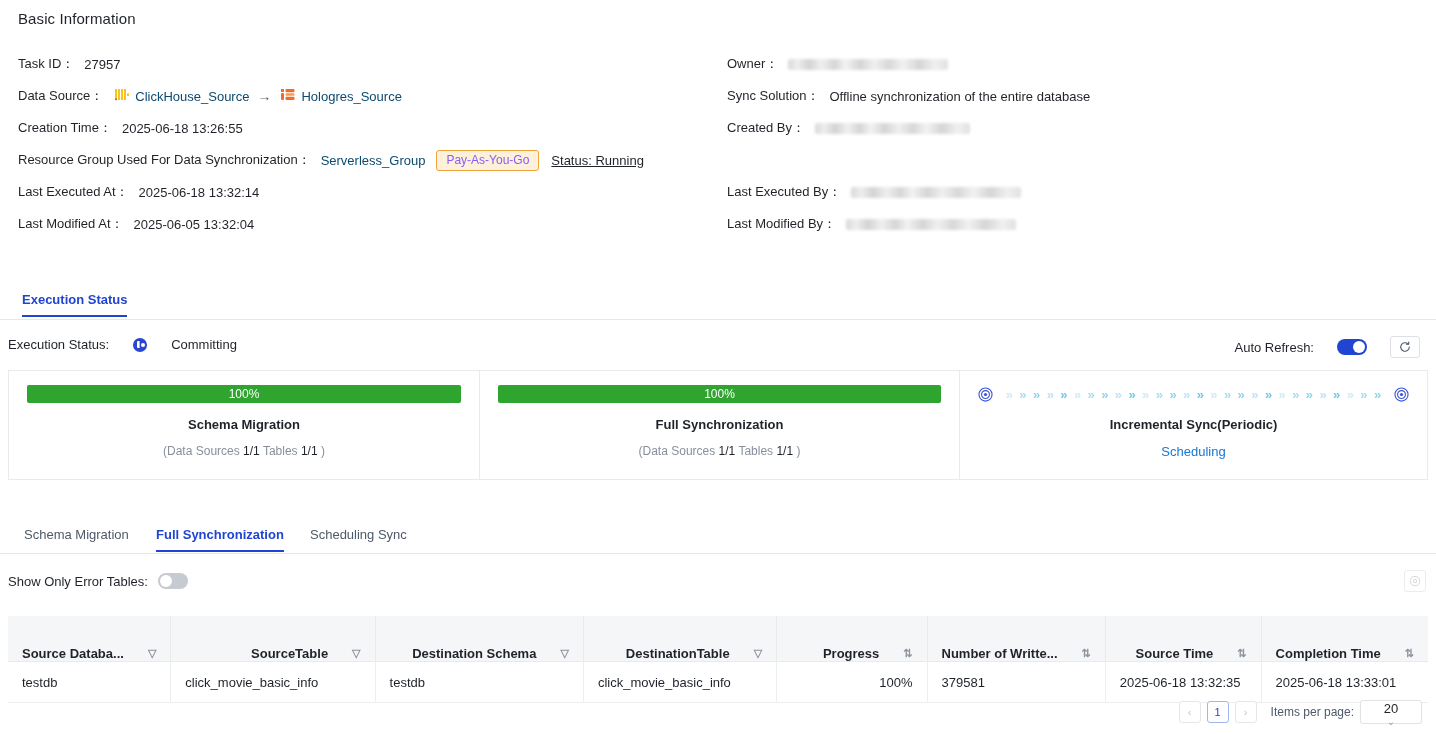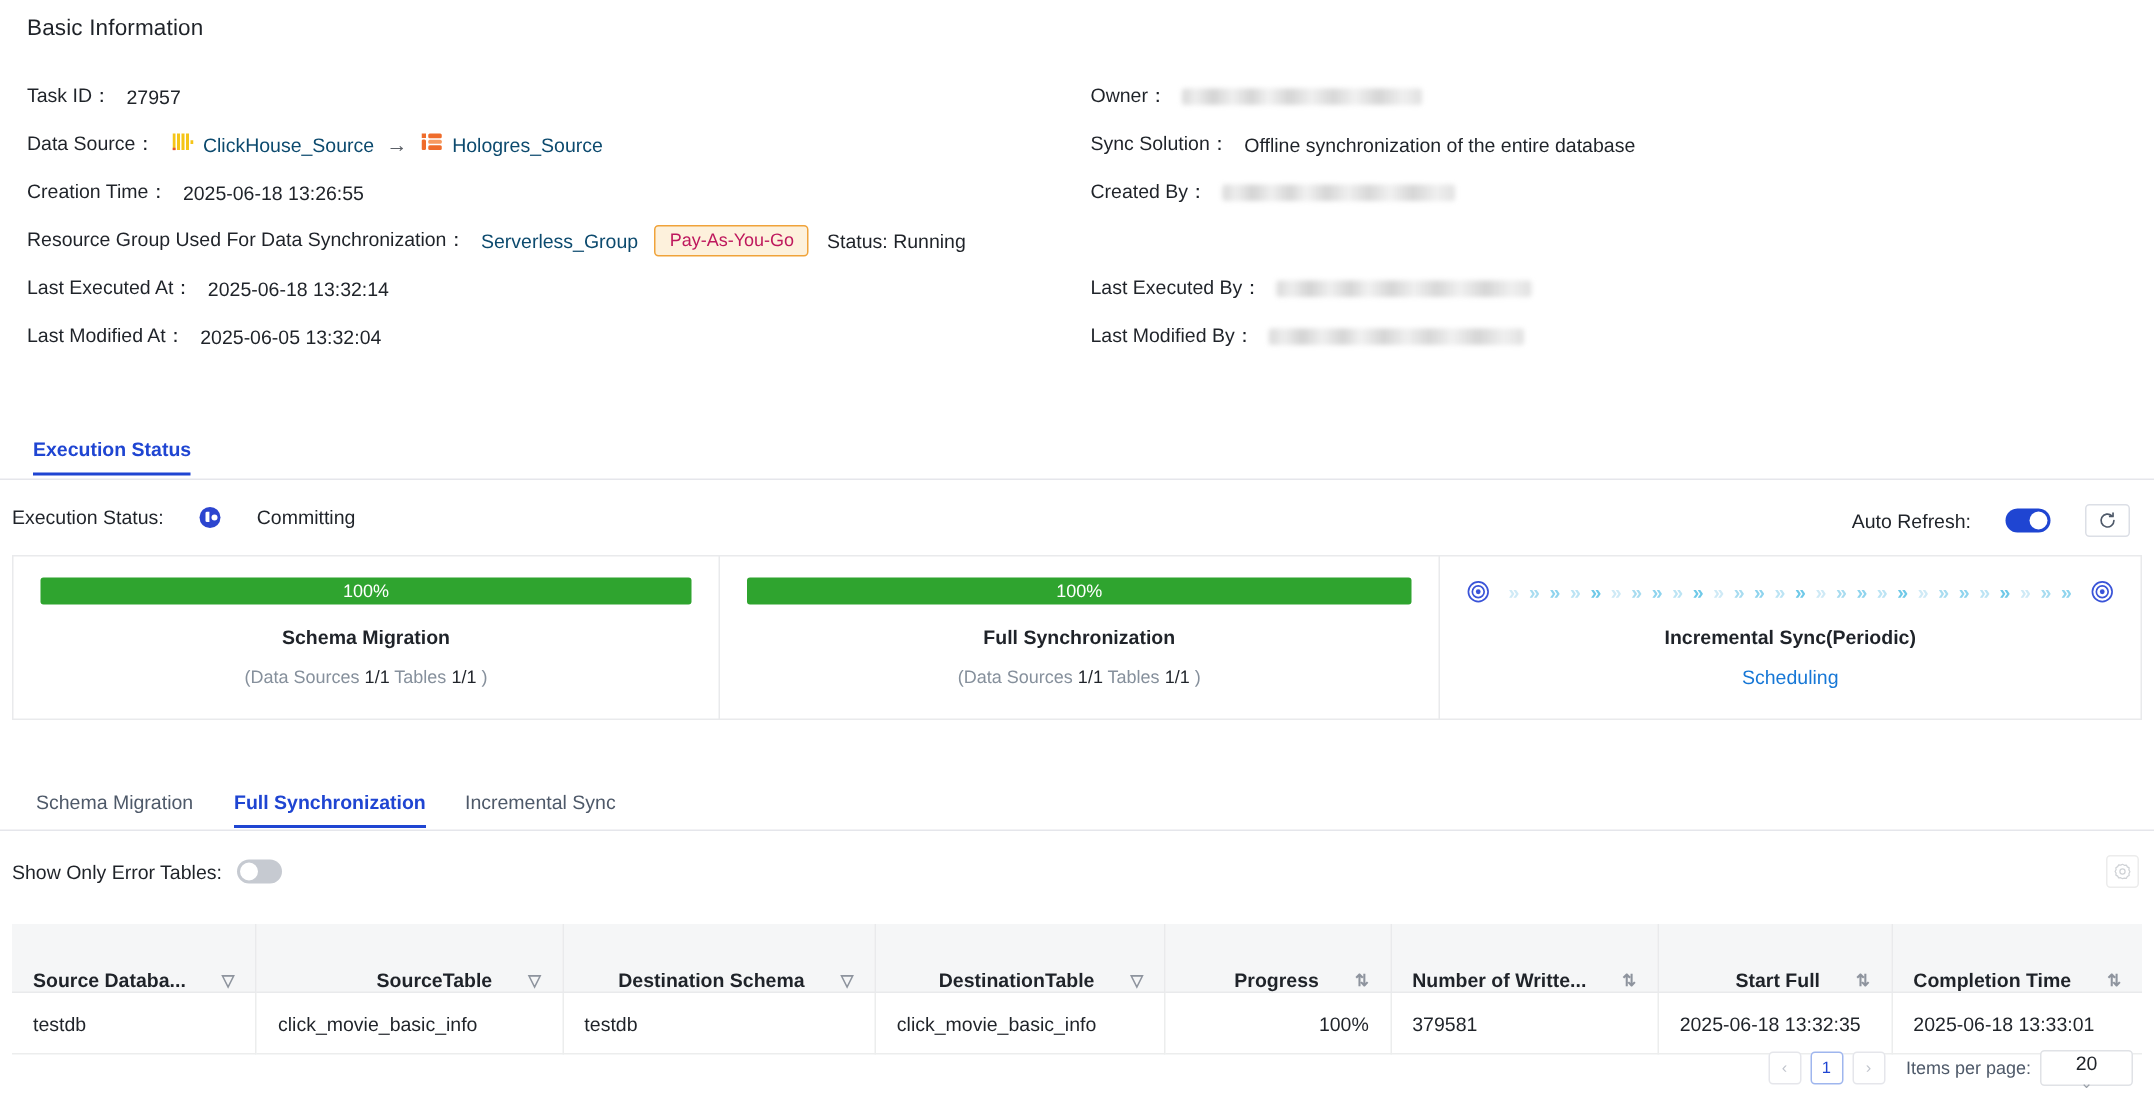--- a/index.html
+++ b/index.html
@@ -50,24 +50,24 @@
     vertical-align: middle;
   }
 
   .ds-icon { display: inline-block; vertical-align: middle; margin-right: 6px; }
   .arrow-sep { color: #5a5f66; margin: 0 10px 0 8px; font-size: 14px; }
 
   .tag-paygo {
     display: inline-flex; align-items: center; justify-content: center;
     height: 21px; padding: 0 9px; margin-left: 11px;
     border: 1px solid #f0a33a; border-radius: 3px;
-    background: #fdf1dc; color: #be185d; font-size: 12px;
+    background: #fdf1dc; color: #8b5cf6; font-size: 12px;
     cursor: pointer;
   }
-  .status-text { margin-left: 12px; color: #1f2329; font-size: 13px; }
+  .status-text { margin-left: 12px; color: #1f2329; font-size: 13px; text-decoration: underline; }
 
   
   .exec-tabbar {
     position: absolute; left: 0; top: 292px; width: 1436px; height: 28px;
     border-bottom: 1px solid #e5e6eb;
   }
   .exec-tab {
     position: absolute; left: 22px; top: 0;
     font-size: 13px; font-weight: 700; color: #1f45d2;
     padding-bottom: 8px; cursor: pointer;
@@ -425,21 +425,21 @@
         </span>
       </div>
       <div class="card-title">Incremental Sync(Periodic)</div>
       <div class="card-link">Scheduling</div>
     </div>
   </div>
 
   <div class="lower-tabbar">
     <div class="ltab t1">Schema Migration</div>
     <div class="ltab t2 active">Full Synchronization</div>
-    <div class="ltab t3">Incremental Sync</div>
+    <div class="ltab t3">Scheduling Sync</div>
   </div>
 
   <div class="filter-bar">
     <div class="err-toggle-wrap">
       <span>Show Only Error Tables:</span>
       <span class="switch off">
           <span class="knob"></span>
         </span>
     </div>
     <div class="gear-btn">
@@ -484,21 +484,21 @@
           </div>
         </th>
         <th style="width:157px">
           <div class="th-inner">
             <span>Number of Writte...</span>
             <span class="sort-icon">⇅</span>
           </div>
         </th>
         <th style="width:157px">
           <div class="th-inner">
-            <span>Start Full</span>
+            <span>Source Time</span>
             <span class="sort-icon">⇅</span>
           </div>
         </th>
         <th>
           <div class="th-inner">
             <span>Completion Time</span>
             <span class="sort-icon">⇅</span>
           </div>
         </th>
       </tr>

